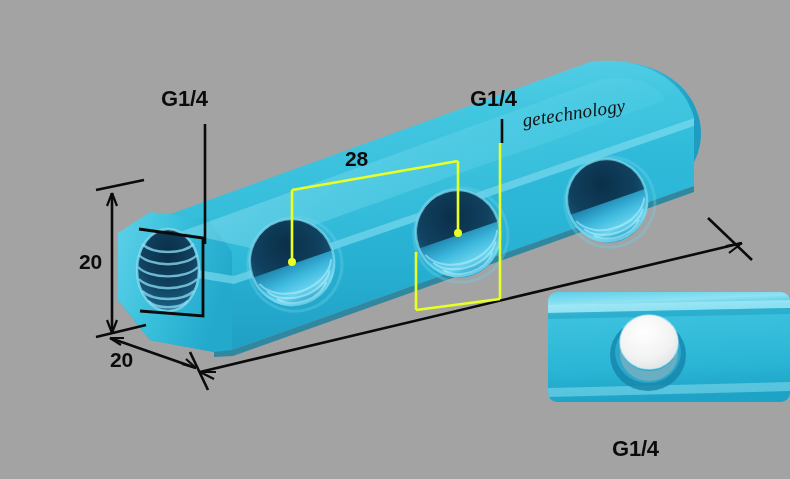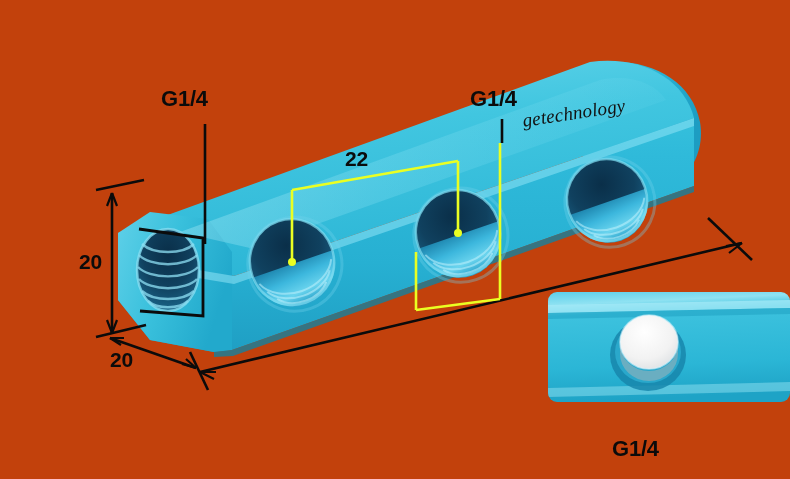--- a/index.html
+++ b/index.html
@@ -4,21 +4,21 @@
 <style>
   html, body {
     margin: 0;
     padding: 0;
     background: #ffffff;
   }
   #stage {
     position: relative;
     width: 790px;
     height: 479px;
-    background: #c2410c;
+    background: #a3a3a3;
     overflow: hidden;
     font-family: "Liberation Sans", sans-serif;
   }
   #svgroot {
     position: absolute;
     left: 0;
     top: 0;
     width: 790px;
     height: 479px;
   }
@@ -225,21 +225,21 @@
       <line x1="500" y1="143" x2="500" y2="299"></line>
       <line x1="416" y1="310" x2="500" y2="299"></line>
       <line x1="416" y1="310" x2="416" y2="252"></line>
     </g>
   </svg>
 
   <div class="dim-label lbl-g14-left">G1/4</div>
 
   <div class="dim-label lbl-g14-mid">G1/4</div>
 
-  <div class="dim-label lbl-28">22</div>
+  <div class="dim-label lbl-28">28</div>
 
   <div class="dim-label lbl-20-v">20</div>
 
   <div class="dim-label lbl-20-d">20</div>
 
   <div class="watermark">getechnology</div>
 
   <div class="inset-panel">
     <svg width="242" height="110" viewBox="0 0 242 110">
       <rect x="0" y="0" width="242" height="110" fill="url(#gInsetBody)"></rect>

